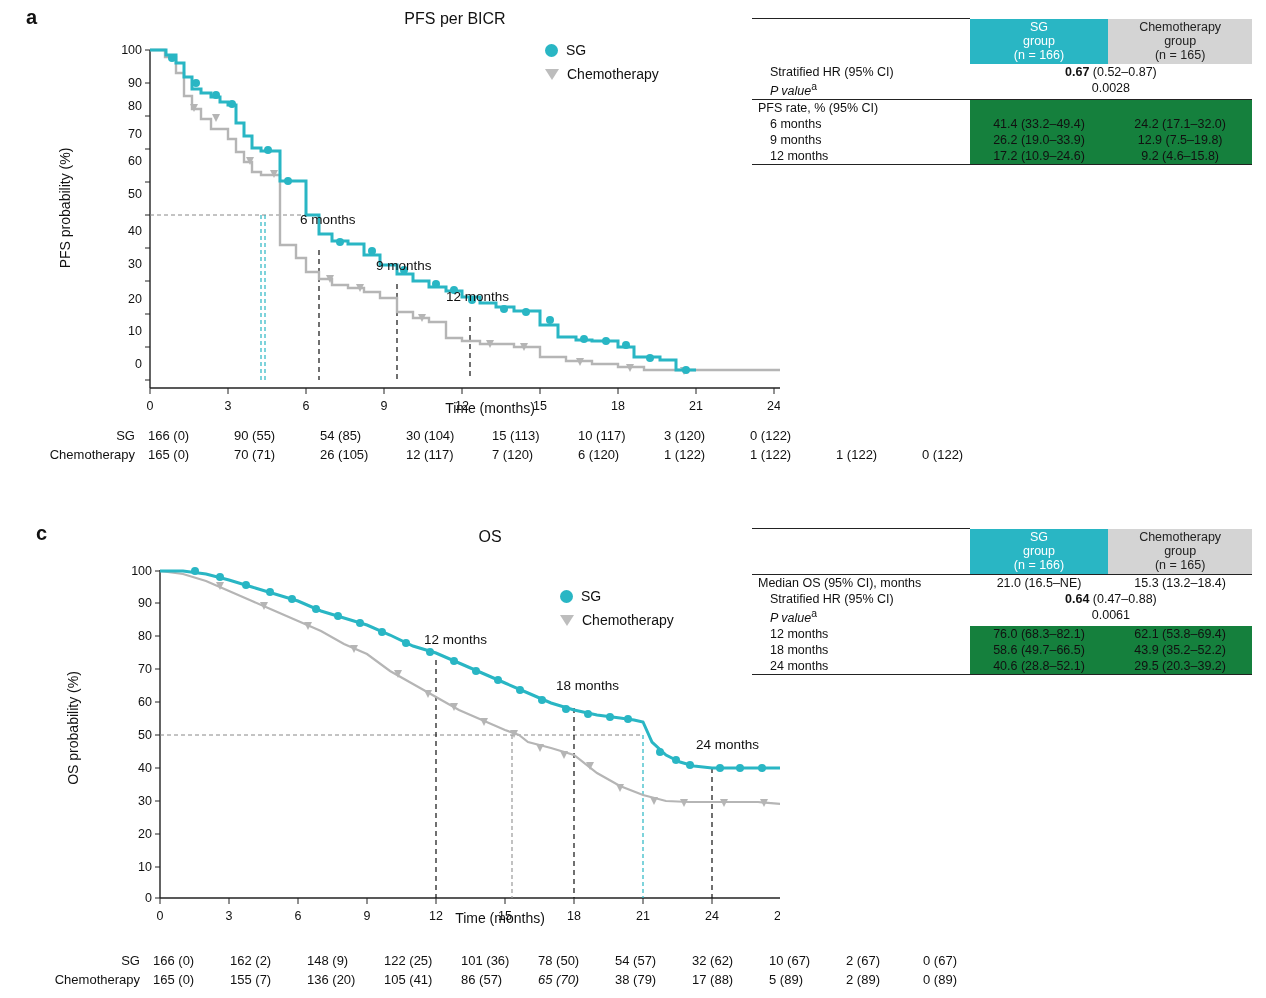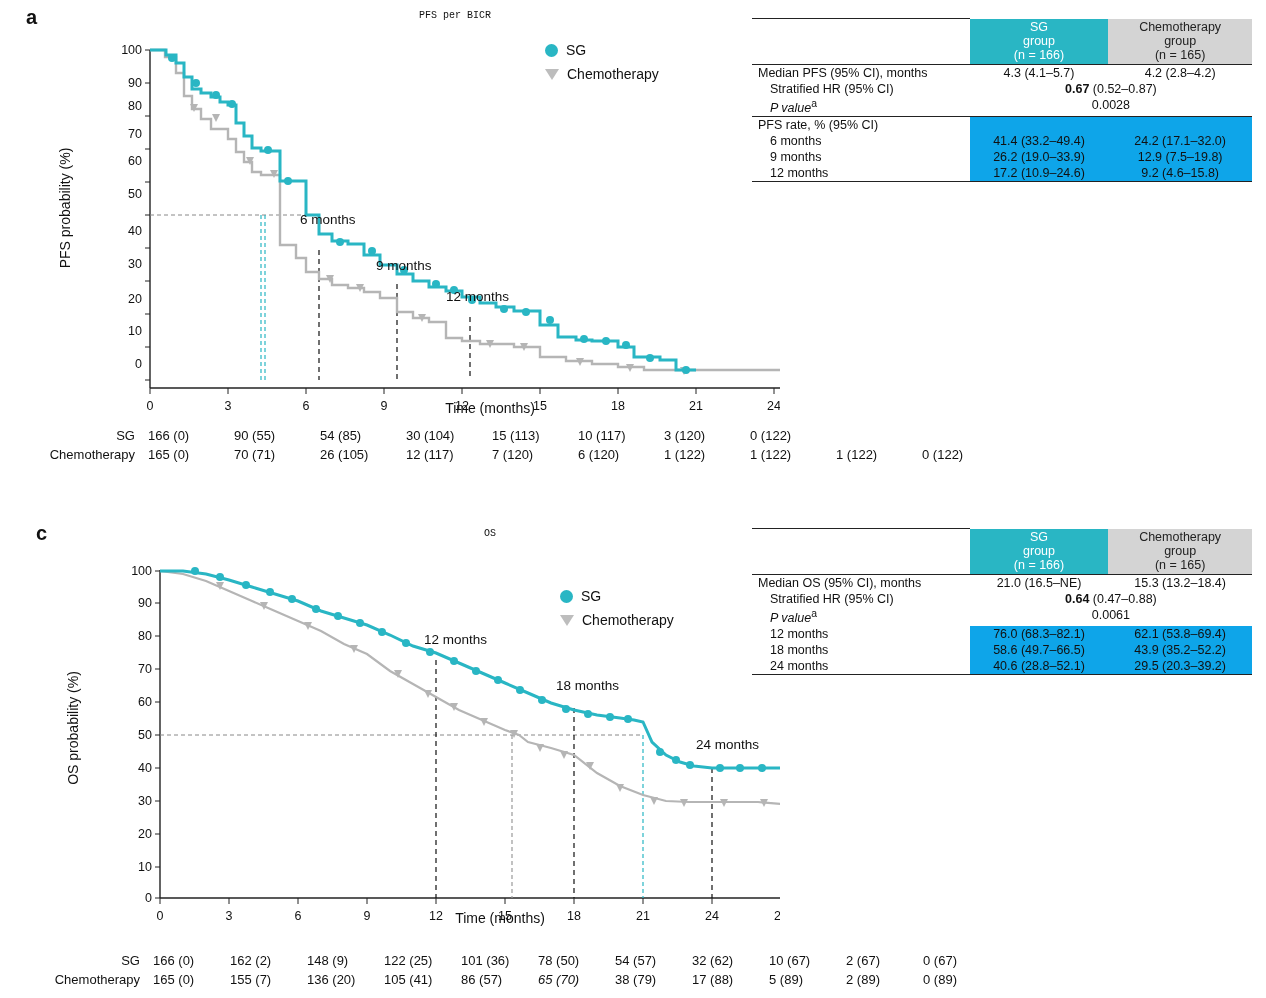--- a/index.html
+++ b/index.html
@@ -1,30 +1,30 @@
 <!DOCTYPE html>
 <html><head>
 <meta charset="utf-8">
 <style>
   html,body{margin:0;padding:0;}
   body{width:1266px;height:998px;background:#ffffff;font-family:"Liberation Sans",sans-serif;color:#111;position:relative;overflow:hidden;}
   .panel{position:absolute;}
   .panel-letter{font-size:20px;font-weight:bold;font-family:"Liberation Sans",sans-serif;}
-  .chart-title{font-size:10px;text-align:center;font-family:Liberation Mono, monospace;}
+  .chart-title{font-size:16px;text-align:center;}
   svg{display:block;}
   .axis-label{font-size:14px;}
   .legend-item{display:flex;align-items:center;gap:8px;font-size:14px;}
   .legend-dot{width:13px;height:13px;border-radius:50%;background:#29b6c4;display:inline-block;}
   .legend-tri{width:0;height:0;border-left:7px solid transparent;border-right:7px solid transparent;border-top:11px solid #bdbdbd;display:inline-block;}
   table.stats{border-collapse:collapse;font-size:12.5px;}
   table.stats td,table.stats th{padding:1px 6px;vertical-align:top;}
   .hdr-sg{background:#29b6c4;color:#fff;text-align:center;font-size:12.5px;line-height:1.15;padding:3px 10px;}
   .hdr-chemo{background:#d4d4d4;color:#222;text-align:center;font-size:12.5px;line-height:1.15;padding:3px 10px;}
   .cell-c{text-align:center;}
-  .shade{background:#0ea5e9;}
+  .shade{background:#15803d;}
   .risk{font-size:13px;}
   .risk td{padding:1px 3px;white-space:nowrap;}
   .risk .rowlab{text-align:right;padding-right:8px;}
   .annot{font-size:13.5px;}
   .toprule{border-top:1px solid #222;}
   .botrule{border-bottom:1px solid #222;}
 </style>
 </head>
 <body>
 
@@ -169,25 +169,20 @@
         <td class="hdr-sg" style="width:138px;">
           <div>SG</div>
           <div>group</div>
           <div>(n = 166)</div>
         </td>
         <td class="hdr-chemo" style="width:138px;">
           <div>Chemotherapy</div>
           <div>group</div>
           <div>(n = 165)</div>
         </td>
-      </tr>
-      <tr>
-        <td class="toprule">Median PFS (95% CI), months</td>
-        <td class="toprule cell-c">4.3 (4.1–5.7)</td>
-        <td class="toprule cell-c">4.2 (2.8–4.2)</td>
       </tr>
       <tr>
         <td style="padding-left:18px;">Stratified HR (95% CI)</td>
         <td class="cell-c" colspan="2">
           <b>0.67</b> (0.52–0.87)
         </td>
       </tr>
       <tr>
         <td style="padding-left:18px;">
           <i>P value</i><sup>a</sup>

